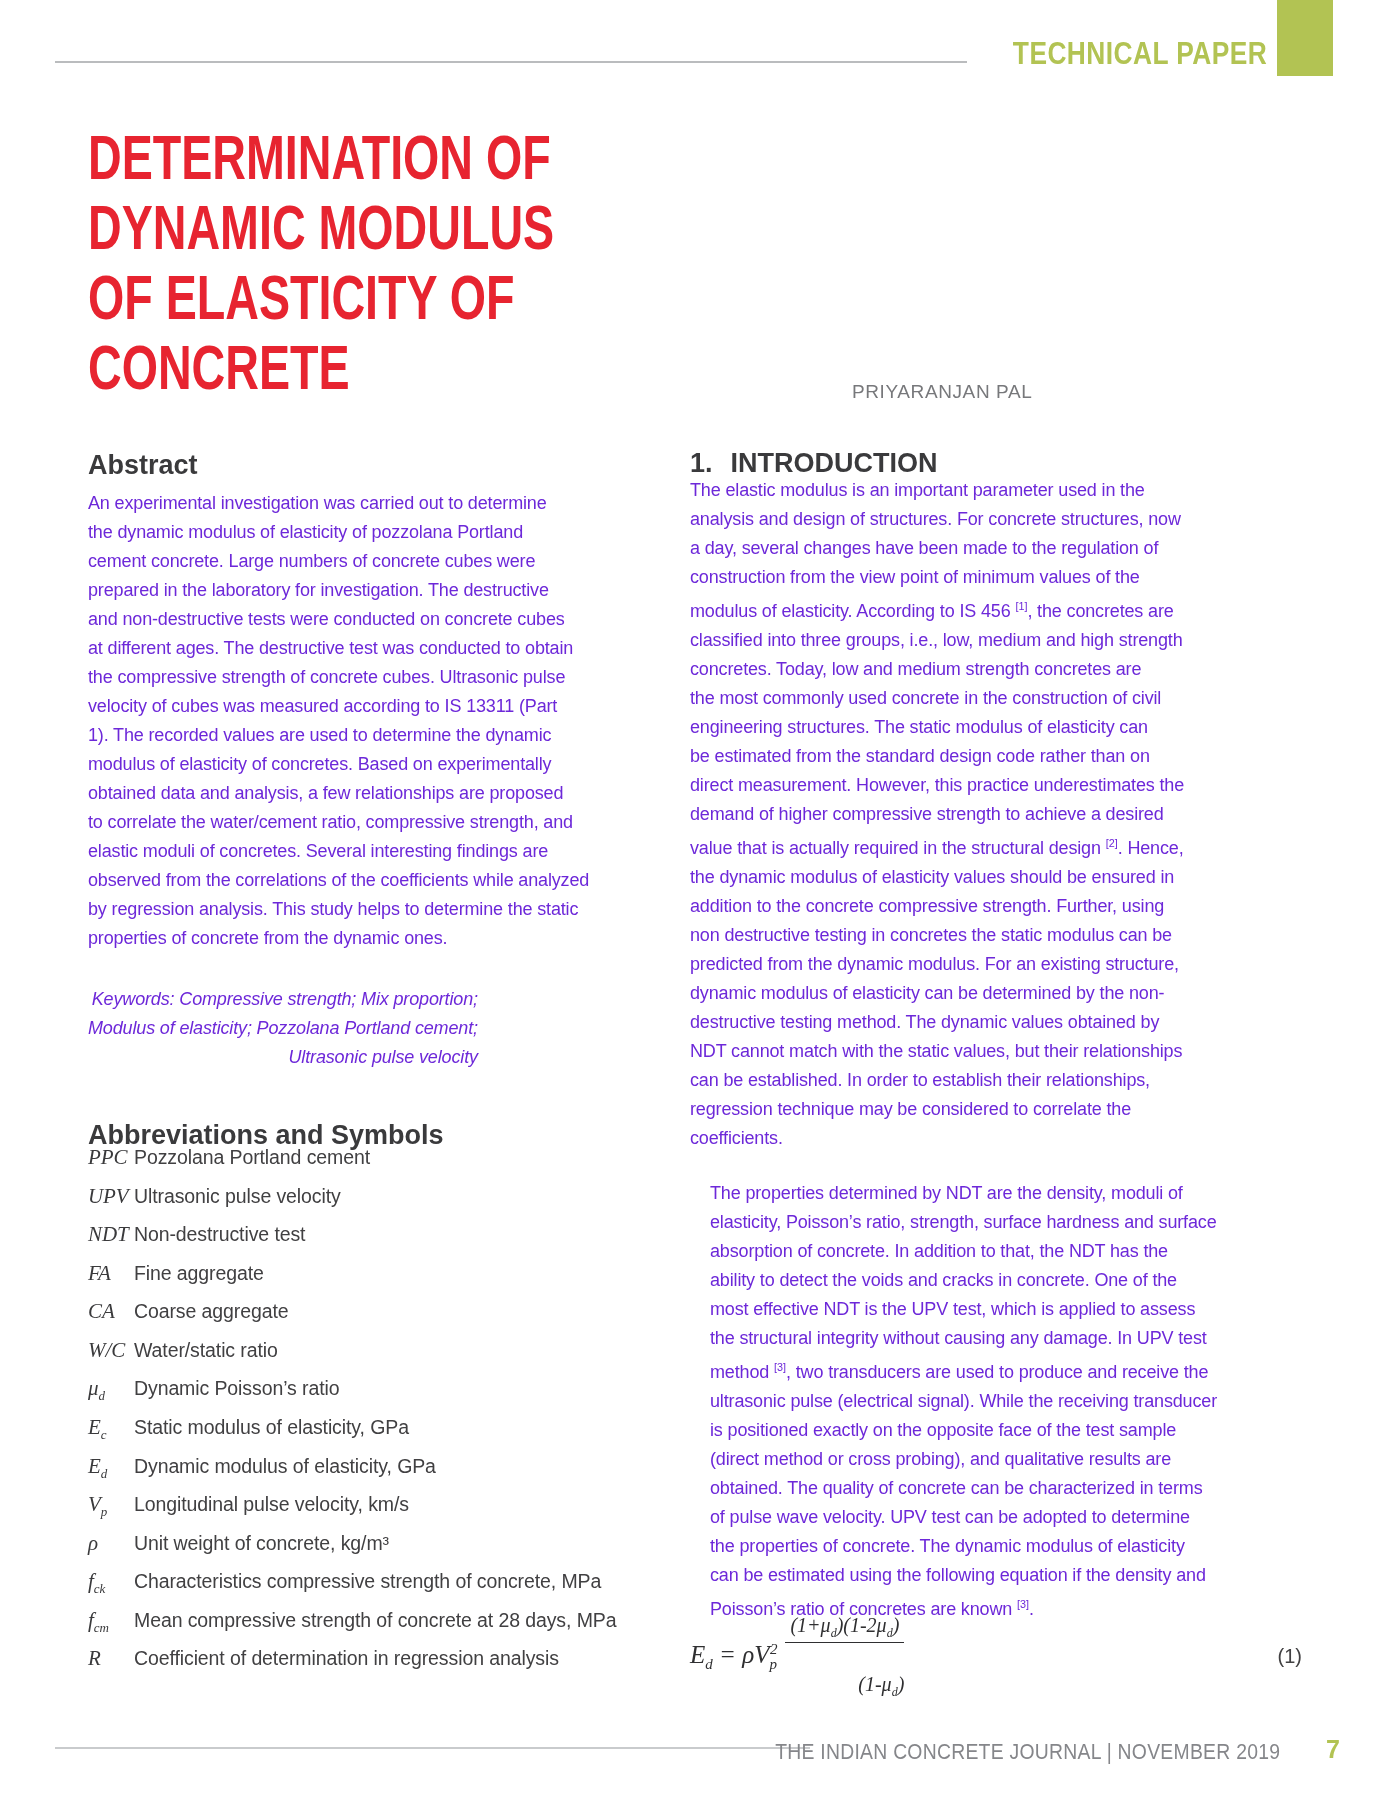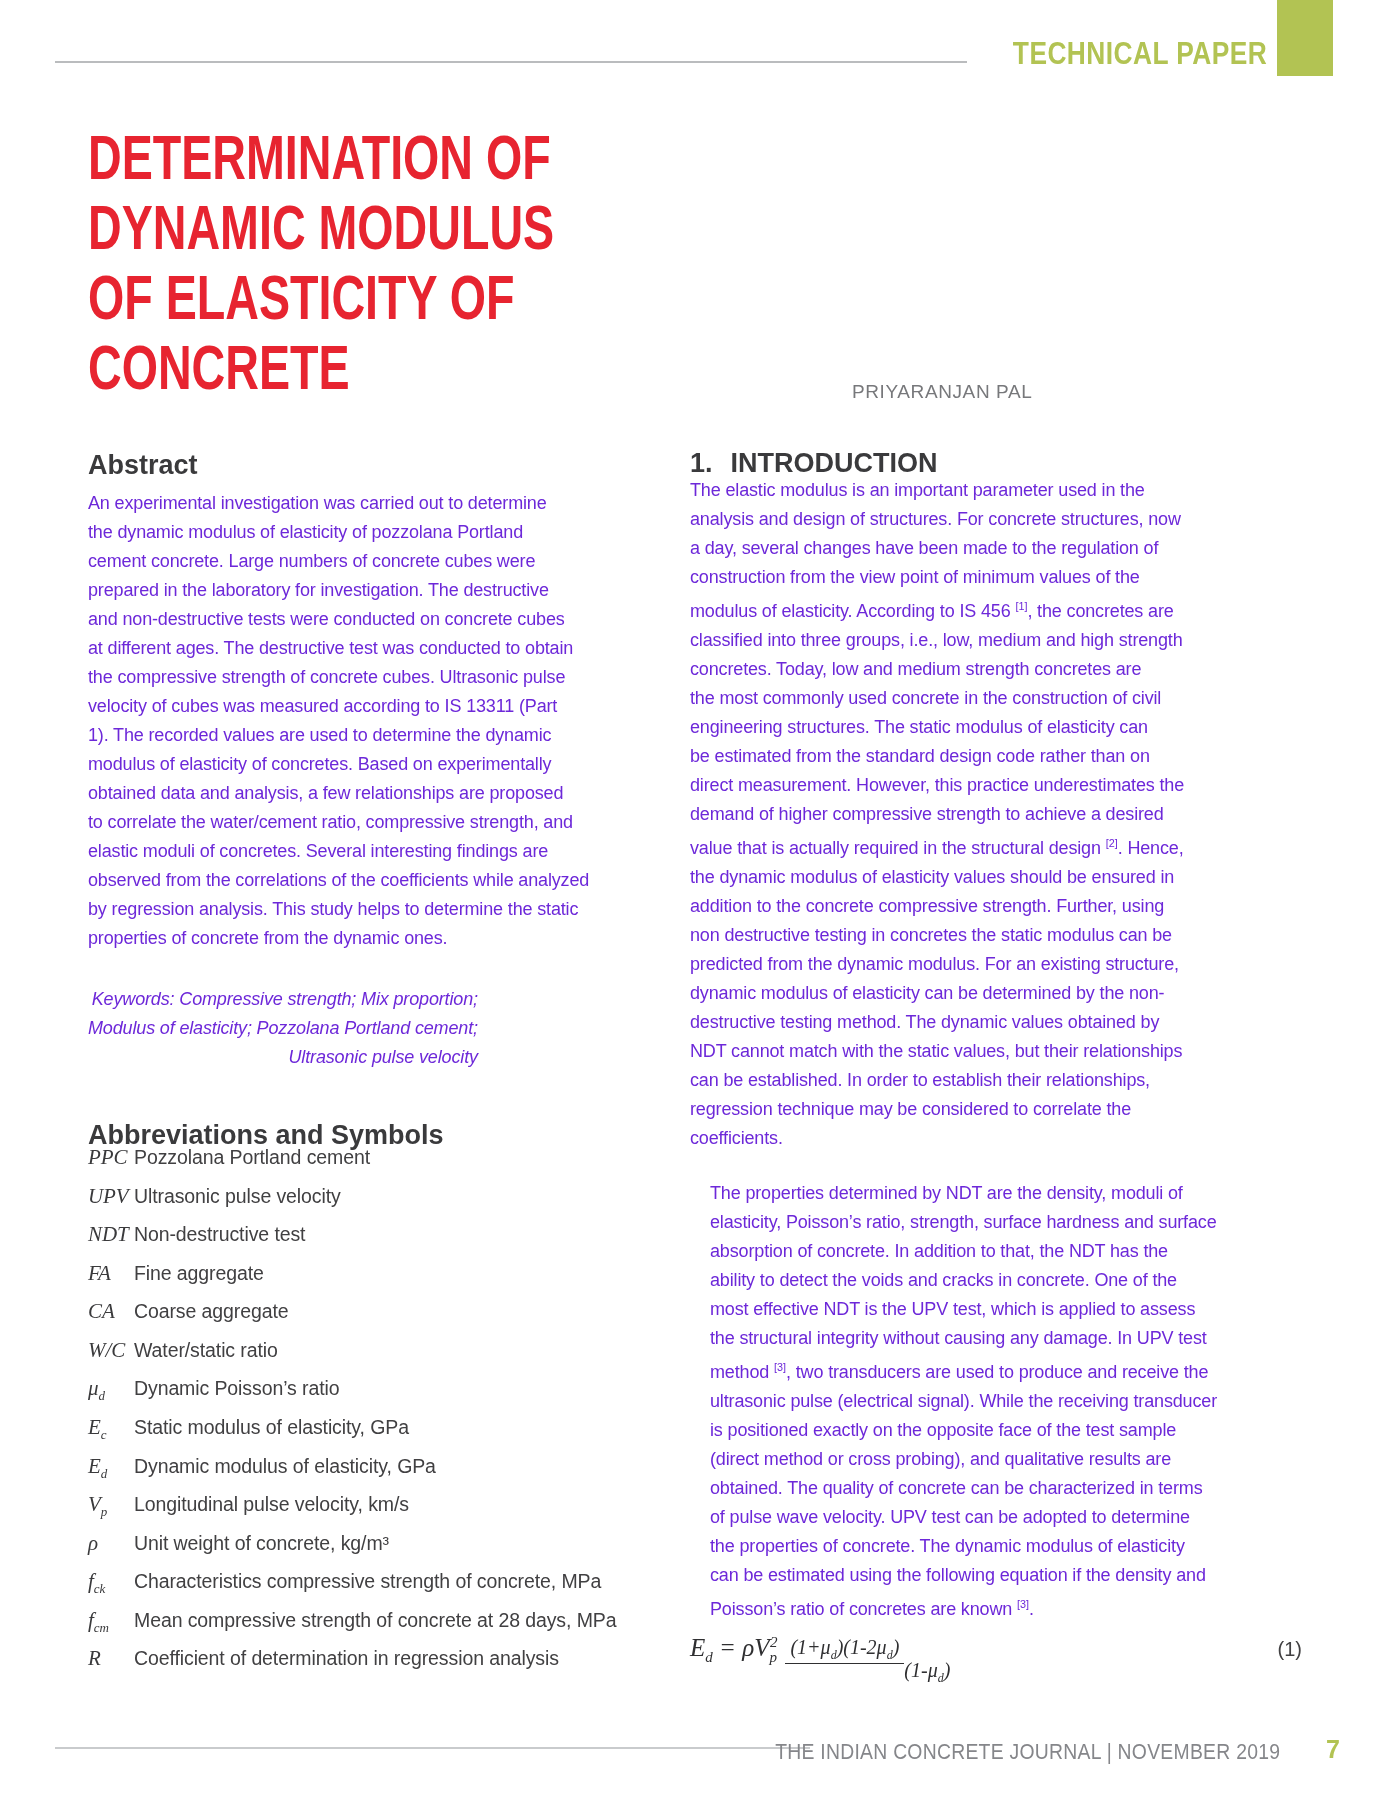--- a/index.html
+++ b/index.html
@@ -34,24 +34,24 @@
   .intro-heading{left:690px;top:448px;}
   .intro-heading .num{margin-right:18px;}
   .p1{left:690px;top:476px;}
   .p2{left:690px;top:1179px;margin-left:20px;}
 
   
   .equation{left:690px;top:1614px;width:612px;display:flex;align-items:center;font-family:"Liberation Serif",serif;font-style:italic;color:#2f2f31;}
   .eq-lhs{font-size:25px;white-space:nowrap;}
   .eq-lhs sub{font-size:15px;}
   .eq-lhs sup{font-size:15px;margin-left:-7px;}
-  .frac{display:inline-flex;flex-direction:row;align-items:center;font-size:20px;margin-left:8px;line-height:1.15;}
+  .frac{display:inline-flex;flex-direction:column;align-items:flex-end;font-size:20px;margin-left:8px;line-height:1.15;gap:29px;}
   .frac sub{font-size:12px;}
   .frac .num{border-bottom:1.5px solid #2f2f31;padding:0 5px 1px 5px;}
-  .frac .den{padding-top:1px;margin-top:44px;}
+  .frac .den{padding-top:1px;}
   .eq-no{margin-left:auto;font-family:"Liberation Sans",sans-serif;font-style:normal;font-size:20px;color:#414042;}
 
   
   .footer-rule{left:55px;top:1747px;width:755px;height:2px;background:#c9cbcd;}
   .footer-text{top:1740px;right:110px;font-size:21.5px;color:#85868a;letter-spacing:.3px;white-space:nowrap;transform:scaleX(.9);transform-origin:100% 0;}
   .page-num{top:1735px;right:50px;font-size:25px;font-weight:bold;color:#b2c353;}
 </style>
 </head>
 <body>
 

